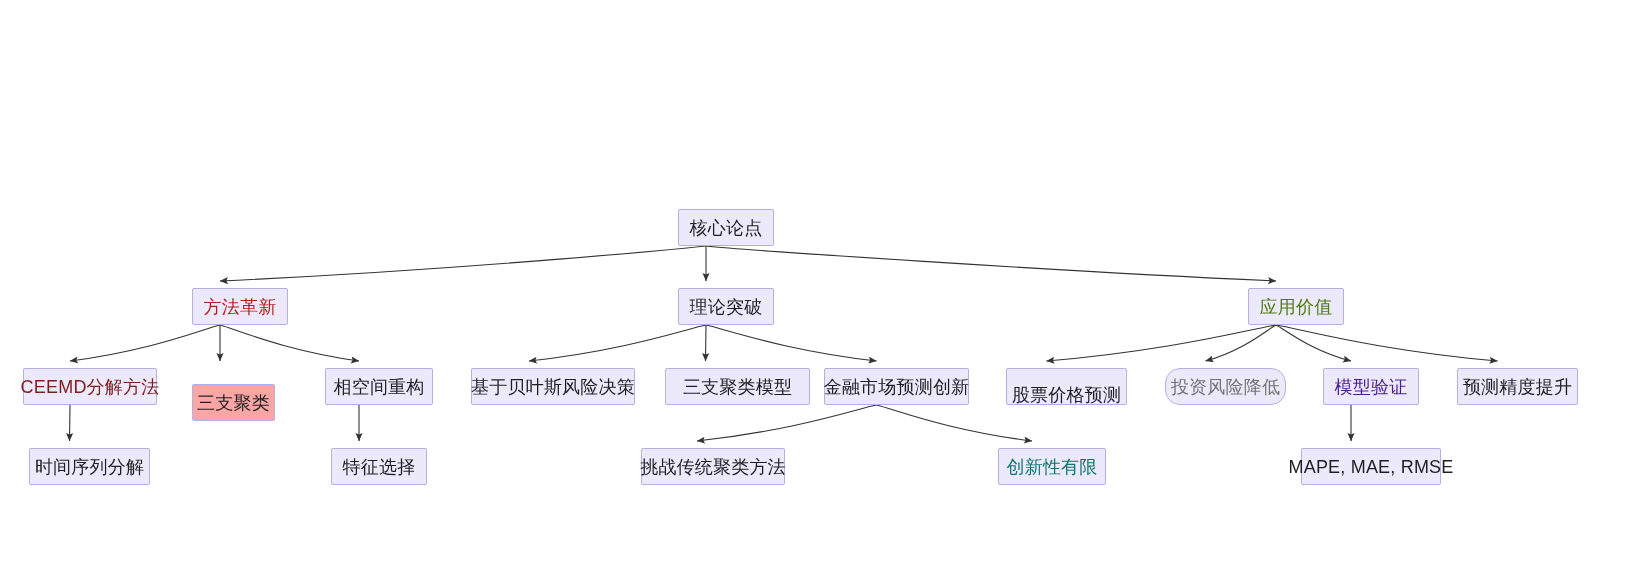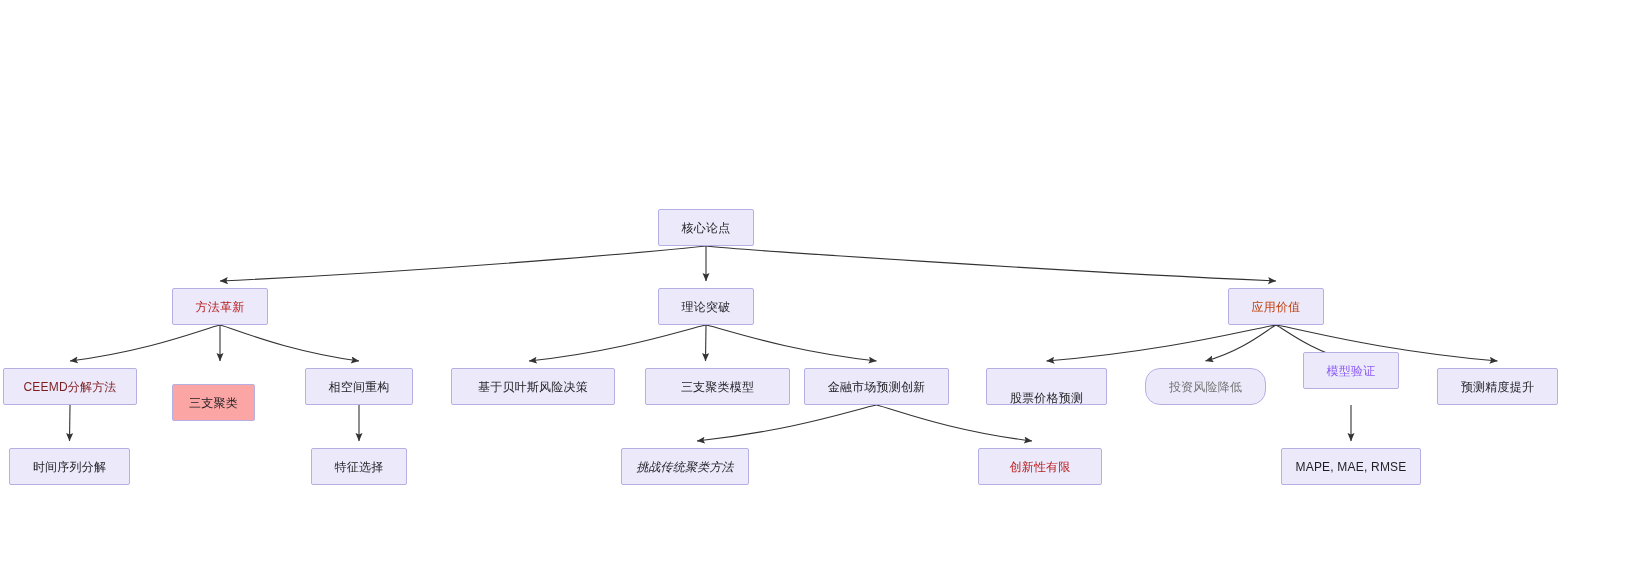--- a/index.html
+++ b/index.html
@@ -26,25 +26,26 @@
   .node {
     position: absolute;
     box-sizing: border-box;
     background: #ece9fb;
     border: 1px solid #b5b0e4;
     border-radius: 2px;
     display: flex;
     align-items: center;
     justify-content: center;
     color: #1f1f22;
-    font-size: 12px;
+    font-size: 18px;
     line-height: 1;
     letter-spacing: 0.2px;
     white-space: nowrap;
     z-index: 2;
+    margin-left: 20px;
   }
   .node-label {
     display: block;
     padding: 0 4px;
   }
 </style>
 </head>
 <body>
 
 <div id="canvas">
@@ -78,21 +79,21 @@
   <div id="node-layer">
       <div class="node" style="left: 658px; top: 209px; width: 96px; height: 37px; background: rgb(236, 233, 251); border-color: rgb(181, 176, 228); color: rgb(31, 31, 34);">
         <span class="node-label">核心论点</span>
       </div>
       <div class="node" style="left: 172px; top: 288px; width: 96px; height: 37px; background: rgb(236, 233, 251); border-color: rgb(181, 176, 228); color: #b91c1c;">
         <span class="node-label">方法革新</span>
       </div>
       <div class="node" style="left: 658px; top: 288px; width: 96px; height: 37px; background: rgb(236, 233, 251); border-color: rgb(181, 176, 228); color: rgb(31, 31, 34);">
         <span class="node-label">理论突破</span>
       </div>
-      <div class="node" style="left: 1228px; top: 288px; width: 96px; height: 37px; background: rgb(236, 233, 251); border-color: rgb(181, 176, 228); color: #c2410c;">
+      <div class="node" style="left: 1228px; top: 288px; width: 96px; height: 37px; background: rgb(236, 233, 251); border-color: rgb(181, 176, 228); color: #4d7c0f;">
         <span class="node-label">应用价值</span>
       </div>
       <div class="node" style="left: 3px; top: 368px; width: 134px; height: 37px; background: rgb(236, 233, 251); border-color: rgb(181, 176, 228); color: #7f1d1d;">
         <span class="node-label">CEEMD分解方法</span>
       </div>
       <div class="node" style="left: 172px; top: 384px; width: 83px; height: 37px; background: #fca5a5; border-color: rgb(181, 176, 228); color: rgb(31, 31, 34);">
         <span class="node-label">三支聚类</span>
       </div>
       <div class="node" style="left: 305px; top: 368px; width: 108px; height: 37px; background: rgb(236, 233, 251); border-color: rgb(181, 176, 228); color: rgb(31, 31, 34);">
         <span class="node-label">相空间重构</span>
@@ -105,35 +106,35 @@
       </div>
       <div class="node" style="left: 804px; top: 368px; width: 145px; height: 37px; background: rgb(236, 233, 251); border-color: rgb(181, 176, 228); color: rgb(31, 31, 34);">
         <span class="node-label">金融市场预测创新</span>
       </div>
       <div class="node" style="left: 986px; top: 368px; width: 121px; height: 37px; background: rgb(236, 233, 251); border-color: rgb(181, 176, 228); color: rgb(31, 31, 34); align-items: flex-end;">
         <span class="node-label">股票价格预测</span>
       </div>
       <div class="node" style="left: 1145px; top: 368px; width: 121px; height: 37px; background: rgb(236, 233, 251); border-color: rgb(181, 176, 228); color: #737373; border-radius: 15px;">
         <span class="node-label">投资风险降低</span>
       </div>
-      <div class="node" style="left: 1303px; top: 352px; width: 96px; height: 37px; background: rgb(236, 233, 251); border-color: rgb(181, 176, 228); color: #8b5cf6;">
+      <div class="node" style="left: 1303px; top: 368px; width: 96px; height: 37px; background: rgb(236, 233, 251); border-color: rgb(181, 176, 228); color: #4c1d95;">
         <span class="node-label">模型验证</span>
       </div>
       <div class="node" style="left: 1437px; top: 368px; width: 121px; height: 37px; background: rgb(236, 233, 251); border-color: rgb(181, 176, 228); color: rgb(31, 31, 34); text-align: center;">
         <span class="node-label">预测精度提升</span>
       </div>
       <div class="node" style="left: 9px; top: 448px; width: 121px; height: 37px; background: rgb(236, 233, 251); border-color: rgb(181, 176, 228); color: rgb(31, 31, 34);">
         <span class="node-label">时间序列分解</span>
       </div>
       <div class="node" style="left: 311px; top: 448px; width: 96px; height: 37px; background: rgb(236, 233, 251); border-color: rgb(181, 176, 228); color: rgb(31, 31, 34);">
         <span class="node-label">特征选择</span>
       </div>
-      <div class="node" style="left: 621px; top: 448px; width: 128px; height: 37px; background: rgb(236, 233, 251); border-color: rgb(181, 176, 228); color: rgb(31, 31, 34); font-style: italic;">
+      <div class="node" style="left: 621px; top: 448px; width: 144px; height: 37px; background: rgb(236, 233, 251); border-color: rgb(181, 176, 228); color: rgb(31, 31, 34);">
         <span class="node-label">挑战传统聚类方法</span>
       </div>
-      <div class="node" style="left: 978px; top: 448px; width: 124px; height: 37px; background: rgb(236, 233, 251); border-color: rgb(181, 176, 228); color: #b91c1c; justify-content: center;">
+      <div class="node" style="left: 978px; top: 448px; width: 108px; height: 37px; background: rgb(236, 233, 251); border-color: rgb(181, 176, 228); color: #0f766e; justify-content: center;">
         <span class="node-label">创新性有限</span>
       </div>
       <div class="node" style="left: 1281px; top: 448px; width: 140px; height: 37px; background: rgb(236, 233, 251); border-color: rgb(181, 176, 228); color: rgb(31, 31, 34);">
         <span class="node-label">MAPE, MAE, RMSE</span>
       </div>
     </div>
 </div>
 
 </body></html>

